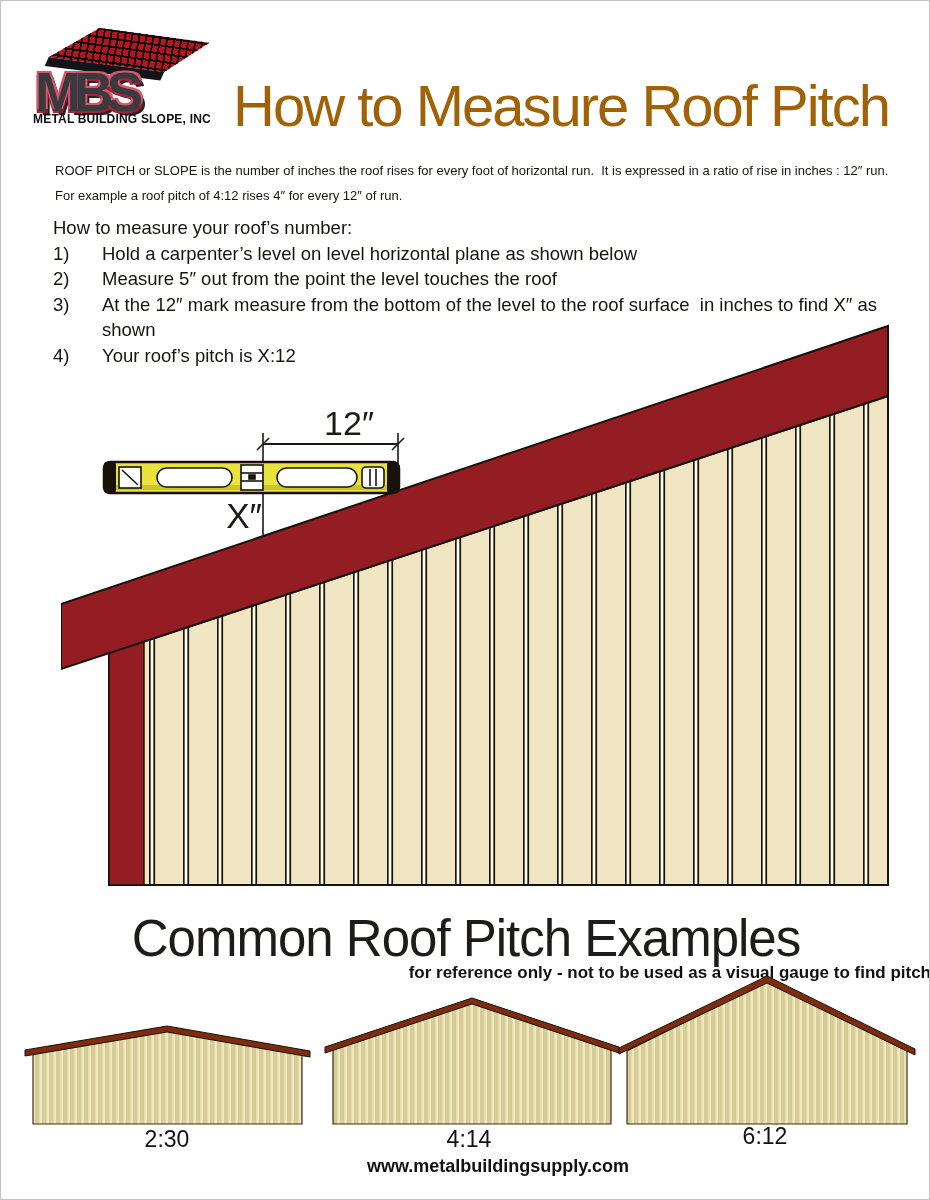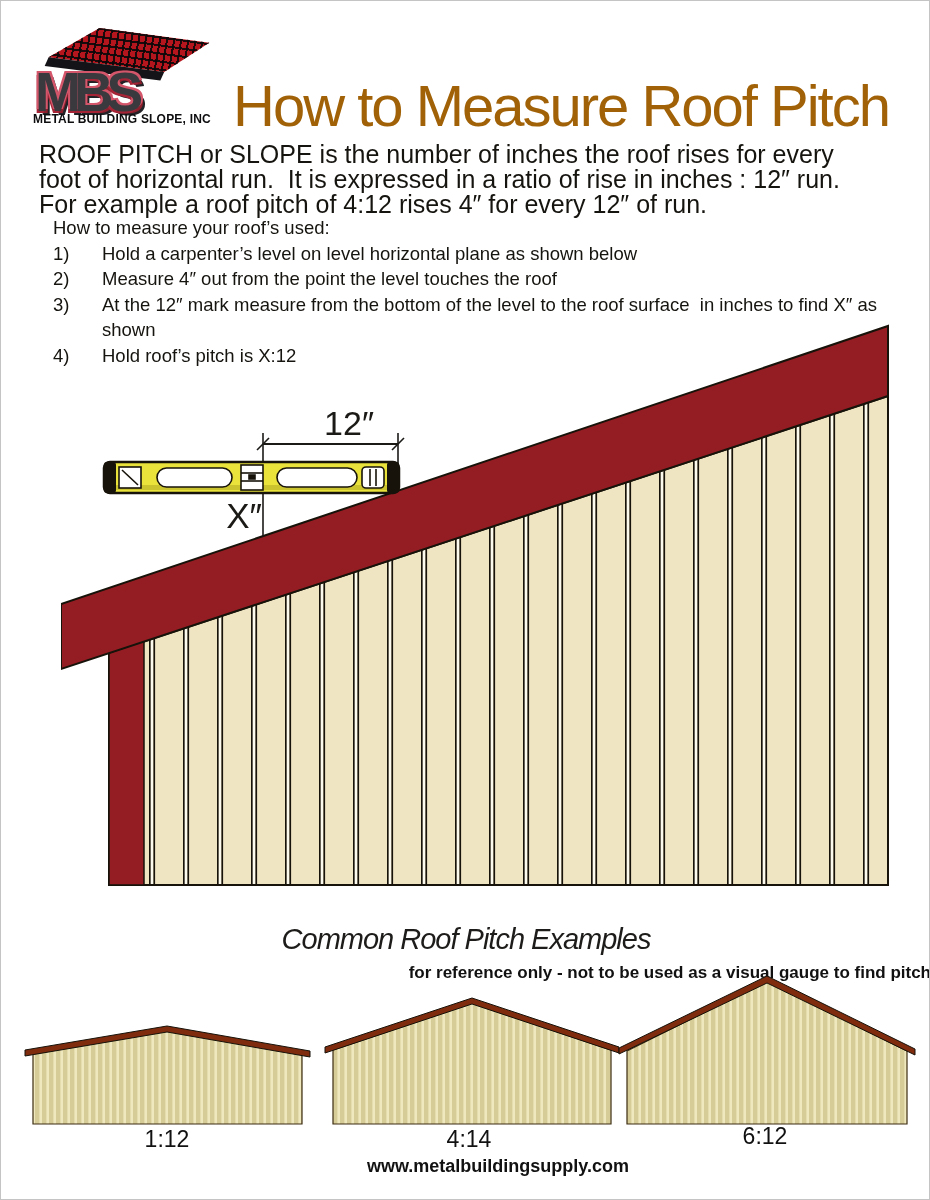--- a/index.html
+++ b/index.html
@@ -32,30 +32,30 @@
   .logo-company{
     position:absolute;left:4px;top:101px;font-size:12px;font-weight:bold;
     letter-spacing:.2px;color:#0d0d0f;white-space:nowrap;
   }
   
   .title{
     position:absolute;left:232px;top:36px;font-size:58px;line-height:60px;
     letter-spacing:-2px;color:#a16207;font-weight:400;white-space:nowrap;
   }
   .intro{
-    position:absolute;left:38px;top:141px;width:842px;margin:0;
-    font-size:25px;line-height:25px;white-space:pre-wrap;
+    position:absolute;left:38px;top:141px;width:842px;margin:16px;
+    font-size:13px;line-height:25px;white-space:pre-wrap;
   }
   .steps{position:absolute;left:52px;top:214px;width:840px;font-size:18.5px;line-height:25.5px;}
   .step-row{display:flex;}
   .step-num{width:26px;flex:0 0 26px;}
   .step-text{white-space:pre-wrap;margin-left:23px;}
   .examples-heading{
     position:absolute;left:0;top:916px;width:930px;text-align:center;
-    font-size:29px;line-height:44px;font-weight:400;letter-spacing:-1px;color:#1d1c1a;margin:0;font-style:italic;
+    font-size:51px;line-height:44px;font-weight:400;letter-spacing:-1px;color:#1d1c1a;margin:0;
   }
   .examples-sub{
     position:absolute;left:0;top:962px;width:930px;text-align:right;
     font-size:17px;font-weight:bold;color:#111;
   }
   .pitch-label{position:absolute;text-align:center;font-size:23px;color:#111;}
   .footer-url{
     position:absolute;left:0;top:1155px;width:930px;text-align:center;
     font-size:18px;font-weight:bold;color:#111;margin-left:32px;
   }
@@ -72,36 +72,36 @@
     <div class="logo-roof-edge"></div>
     <div class="logo-acronym">MBS</div>
     <div class="logo-company">METAL BUILDING SLOPE, INC</div>
   </div>
 
   <h1 class="title">How to Measure Roof Pitch</h1>
 
   <p class="intro">ROOF PITCH or SLOPE is the number of inches the roof rises for every foot of horizontal run.  It is expressed in a ratio of rise in inches : 12″ run.   For example a roof pitch of 4:12 rises 4″ for every 12″ of run.</p>
 
   <div class="steps">
-    <div class="steps-heading">How to measure your roof’s used:</div>
+    <div class="steps-heading">How to measure your roof’s number:</div>
     <div class="step-row">
       <span class="step-num">1)</span>
       <span class="step-text">Hold a carpenter’s level on level horizontal plane as shown below</span>
     </div>
     <div class="step-row">
       <span class="step-num">2)</span>
-      <span class="step-text">Measure 4″ out from the point the level touches the roof</span>
+      <span class="step-text">Measure 5″ out from the point the level touches the roof</span>
     </div>
     <div class="step-row">
       <span class="step-num">3)</span>
       <span class="step-text">At the 12″ mark measure from the bottom of the level to the roof surface  in inches to find X″ as shown</span>
     </div>
     <div class="step-row">
       <span class="step-num">4)</span>
-      <span class="step-text">Hold roof’s pitch is X:12</span>
+      <span class="step-text">Your roof’s pitch is X:12</span>
     </div>
   </div>
 
   <svg class="diagram" style="left:60px;top:320px;" width="830" height="570" viewBox="0 0 830 570">
     <defs>
       <pattern id="ribsMain" width="34" height="12" patternUnits="userSpaceOnUse">
         <rect width="34" height="12" style="fill:var(--c-wall)"></rect>
         <rect x="20" width="1.8" height="12" style="fill:var(--c-ink)"></rect>
         <rect x="21.8" width="2.6" height="12" fill="#fcf9ef"></rect>
         <rect x="24.4" width="1.7" height="12" style="fill:var(--c-ink)"></rect>
@@ -152,21 +152,21 @@
   <svg class="building" style="left:20px;top:1022px;" width="292" height="106" viewBox="0 0 292 106">
     <defs>
       <pattern id="ribsB1" width="7" height="8" patternUnits="userSpaceOnUse">
         <rect width="7" height="8" style="fill:var(--c-bwall)"></rect>
         <rect x="4.4" width="2.6" height="8" fill="#efe8be"></rect>
       </pattern>
     </defs>
     <polygon points="12,31 146,8 281,31 281,101 12,101" fill="url(#ribsB1)" stroke="#3c2c12" stroke-width="1.2"></polygon>
     <polygon points="4,27 146,3 289,28 289,34 146,9 4,33" style="fill:var(--c-broof);stroke:var(--c-ink)" stroke-width="1"></polygon>
   </svg>
-  <div class="pitch-label" style="left:20px;top:1125px;width:292px;">1:12</div>
+  <div class="pitch-label" style="left:20px;top:1125px;width:292px;">2:30</div>
 
   <svg class="building" style="left:318px;top:996px;" width="300" height="132" viewBox="0 0 300 132">
     <defs>
       <pattern id="ribsB2" width="7" height="8" patternUnits="userSpaceOnUse">
         <rect width="7" height="8" style="fill:var(--c-bwall)"></rect>
         <rect x="4.4" width="2.6" height="8" fill="#efe8be"></rect>
       </pattern>
     </defs>
     <polygon points="14,53 153,6 292,53 292,127 14,127" fill="url(#ribsB2)" stroke="#3c2c12" stroke-width="1.2"></polygon>
     <polygon points="6,50 153,1 300,50 300,56 153,7 6,56" style="fill:var(--c-broof);stroke:var(--c-ink)" stroke-width="1"></polygon>

